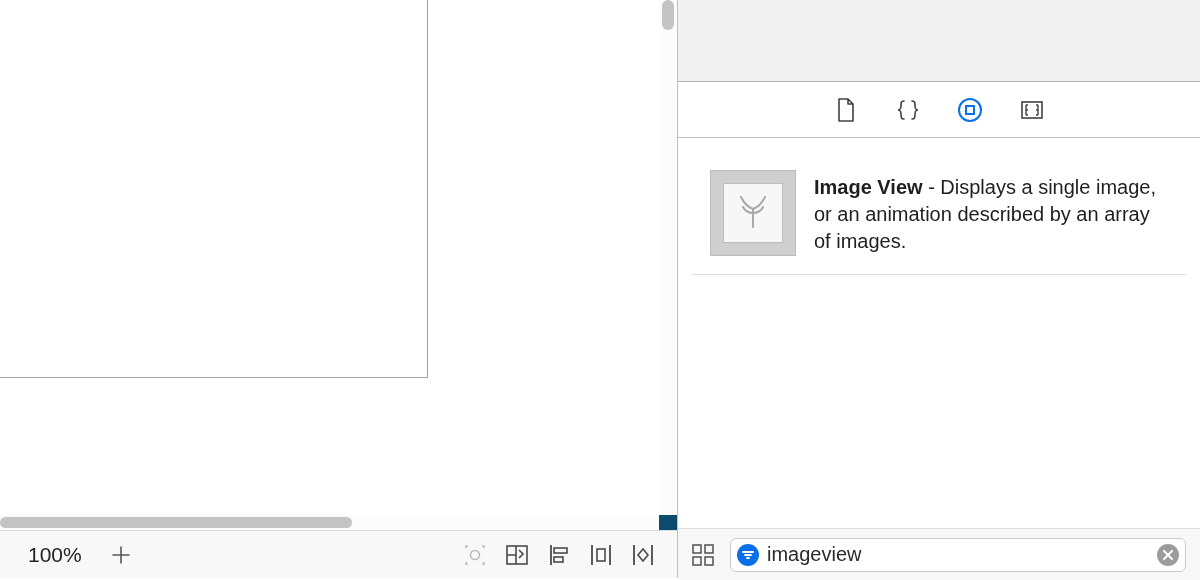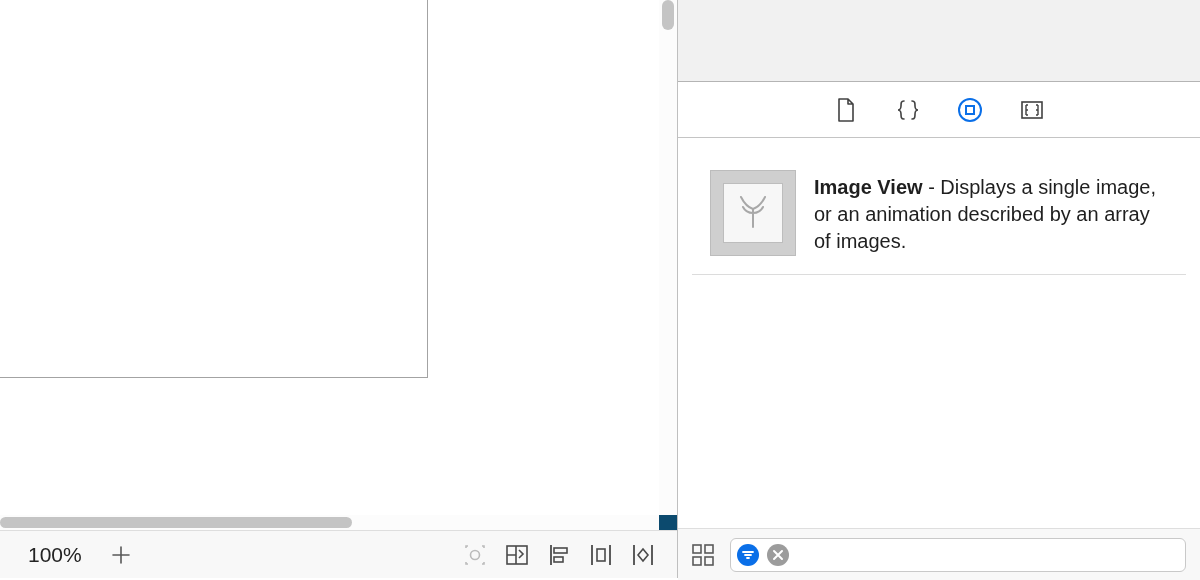--- a/index.html
+++ b/index.html
@@ -275,20 +275,21 @@
             <rect x="2" y="14" width="8" height="8" stroke="currentColor" stroke-width="1.6" fill="none"></rect>
             <rect x="14" y="14" width="8" height="8" stroke="currentColor" stroke-width="1.6" fill="none"></rect>
           </svg>
       </span>
       <div class="search-field">
         <span class="filter-badge">
           <svg width="14" height="14" viewBox="0 0 14 14">
               <path d="M2 4h10 M4 7h6 M6 10h2" stroke="#fff" stroke-width="1.8" stroke-linecap="round"></path>
             </svg>
         </span>
+        <input class="search-input" value="imageview" style="">
         <span class="clear-badge">
           <svg width="12" height="12" viewBox="0 0 12 12">
               <path d="M2 2l8 8M10 2l-8 8" stroke="#fff" stroke-width="2" stroke-linecap="round"></path>
             </svg>
         </span>
       </div>
     </div>
   </div>
 
 </div>

